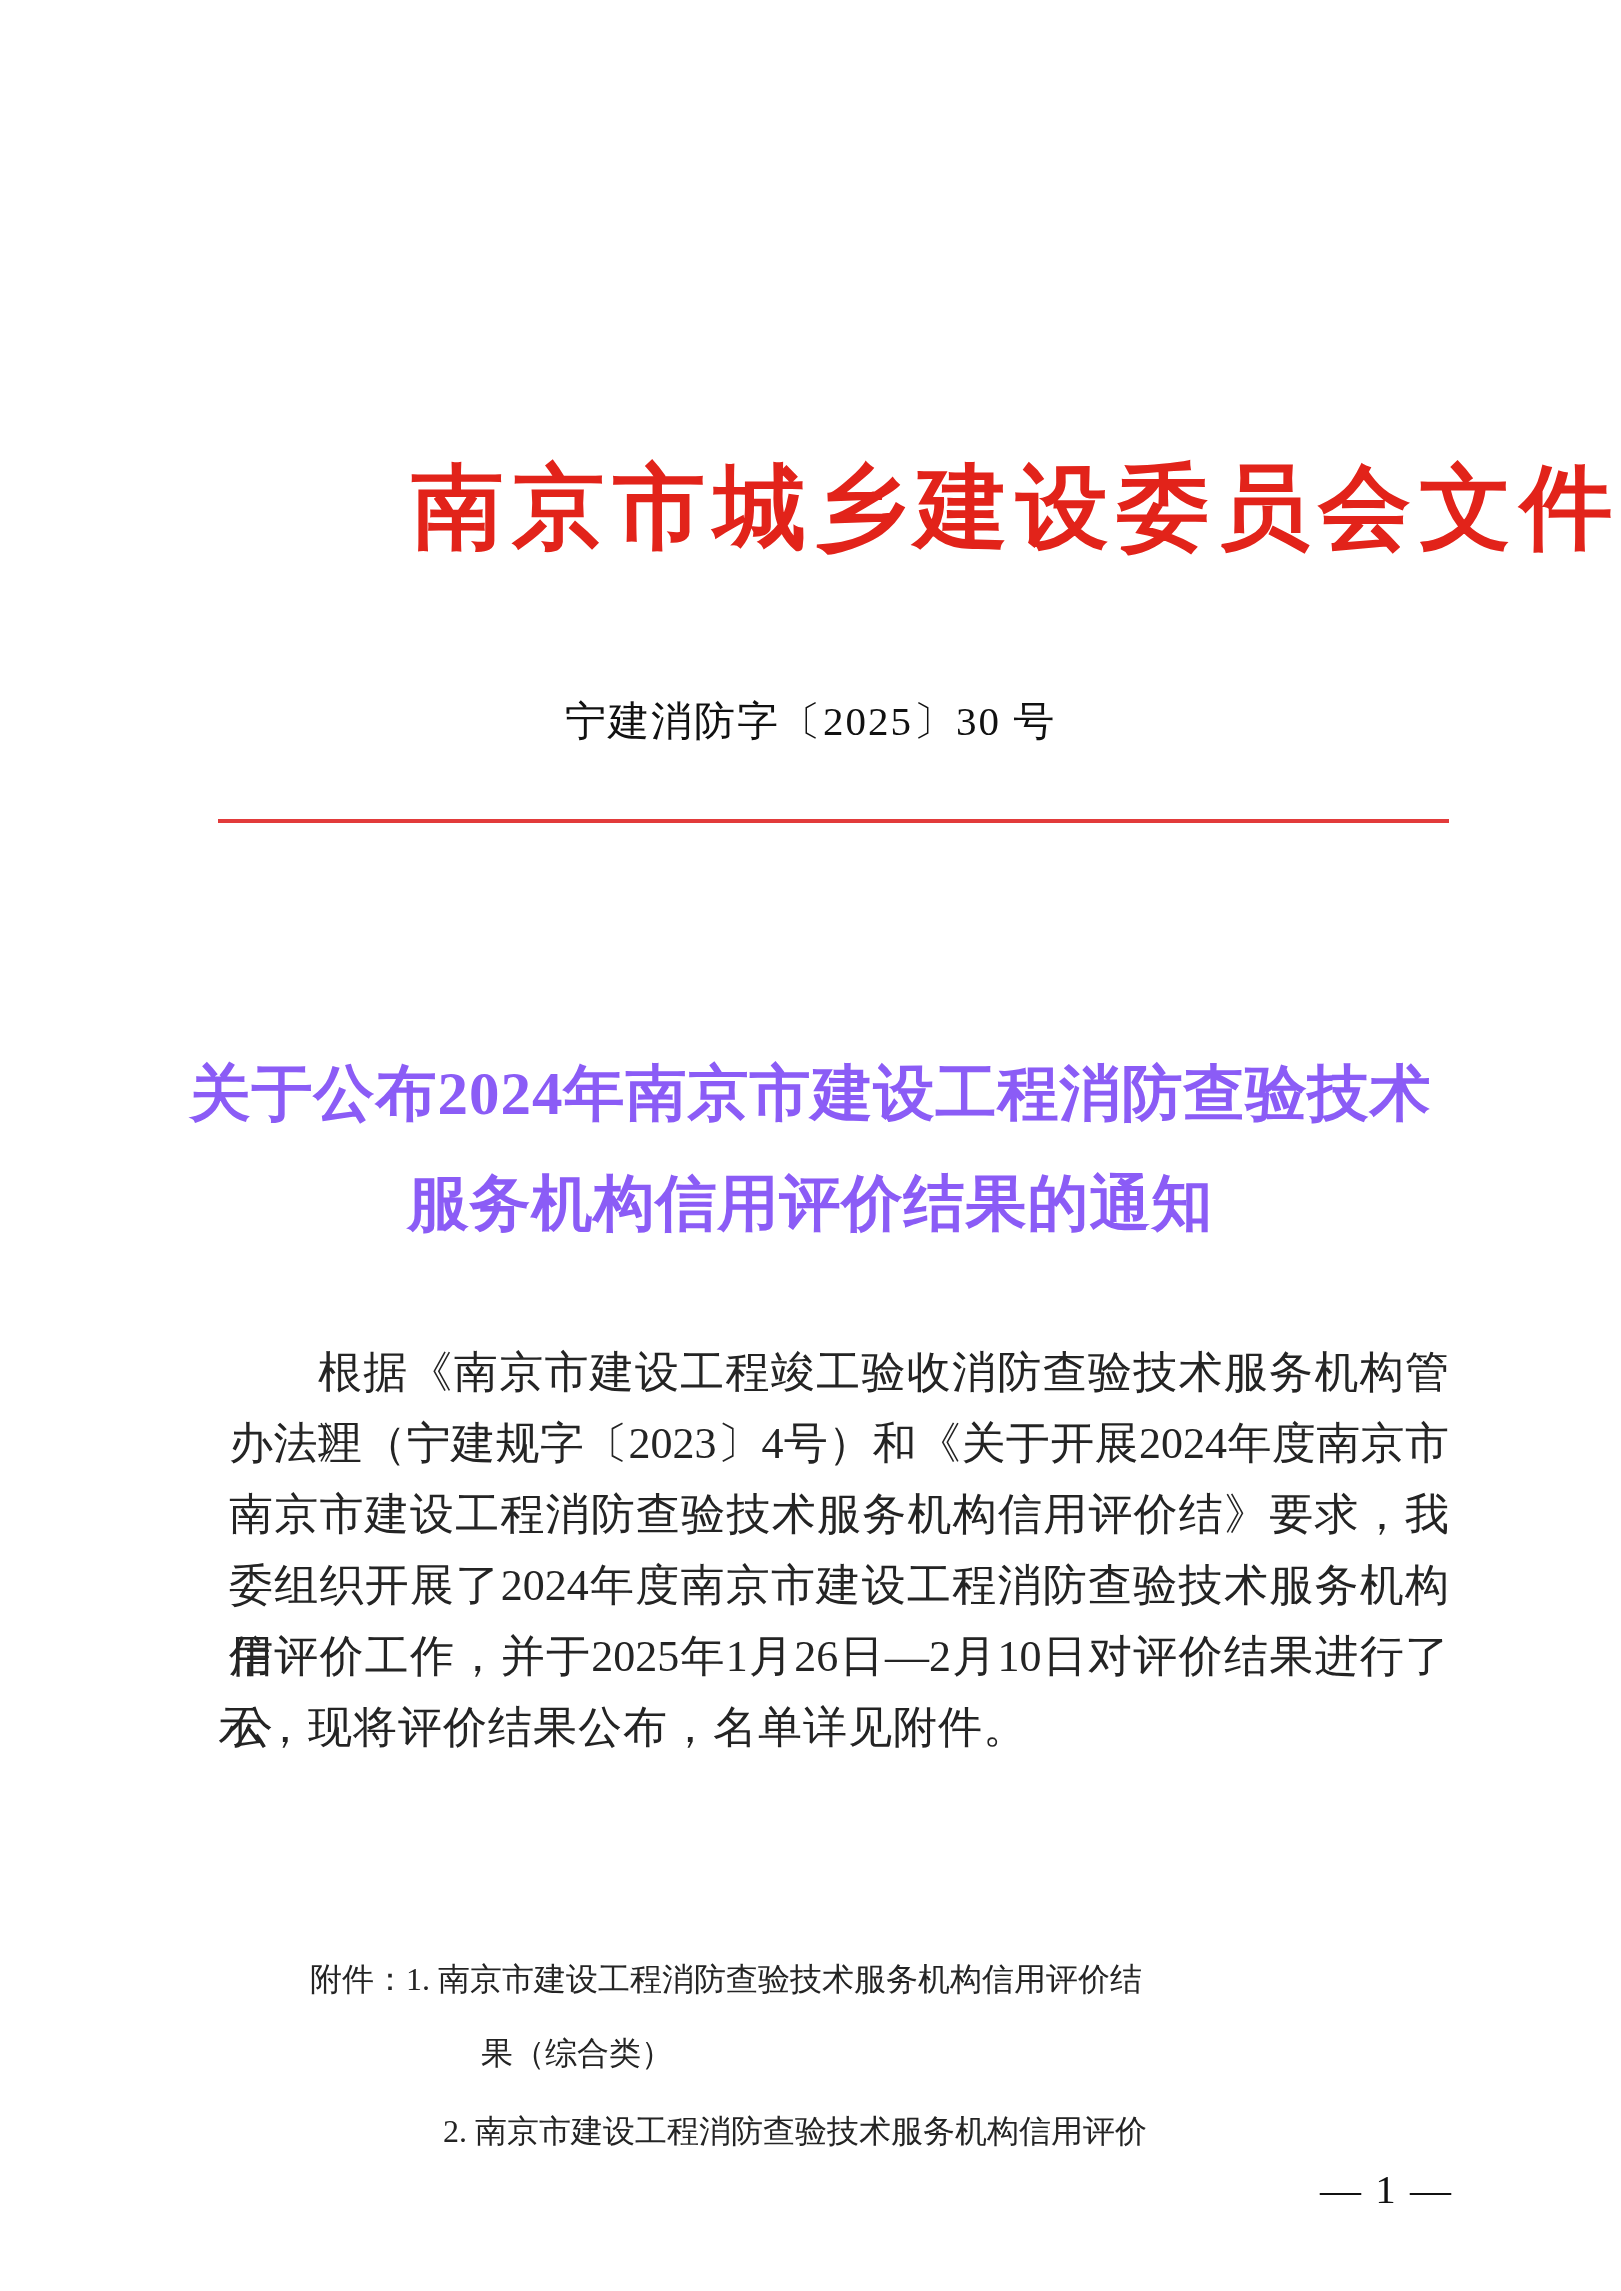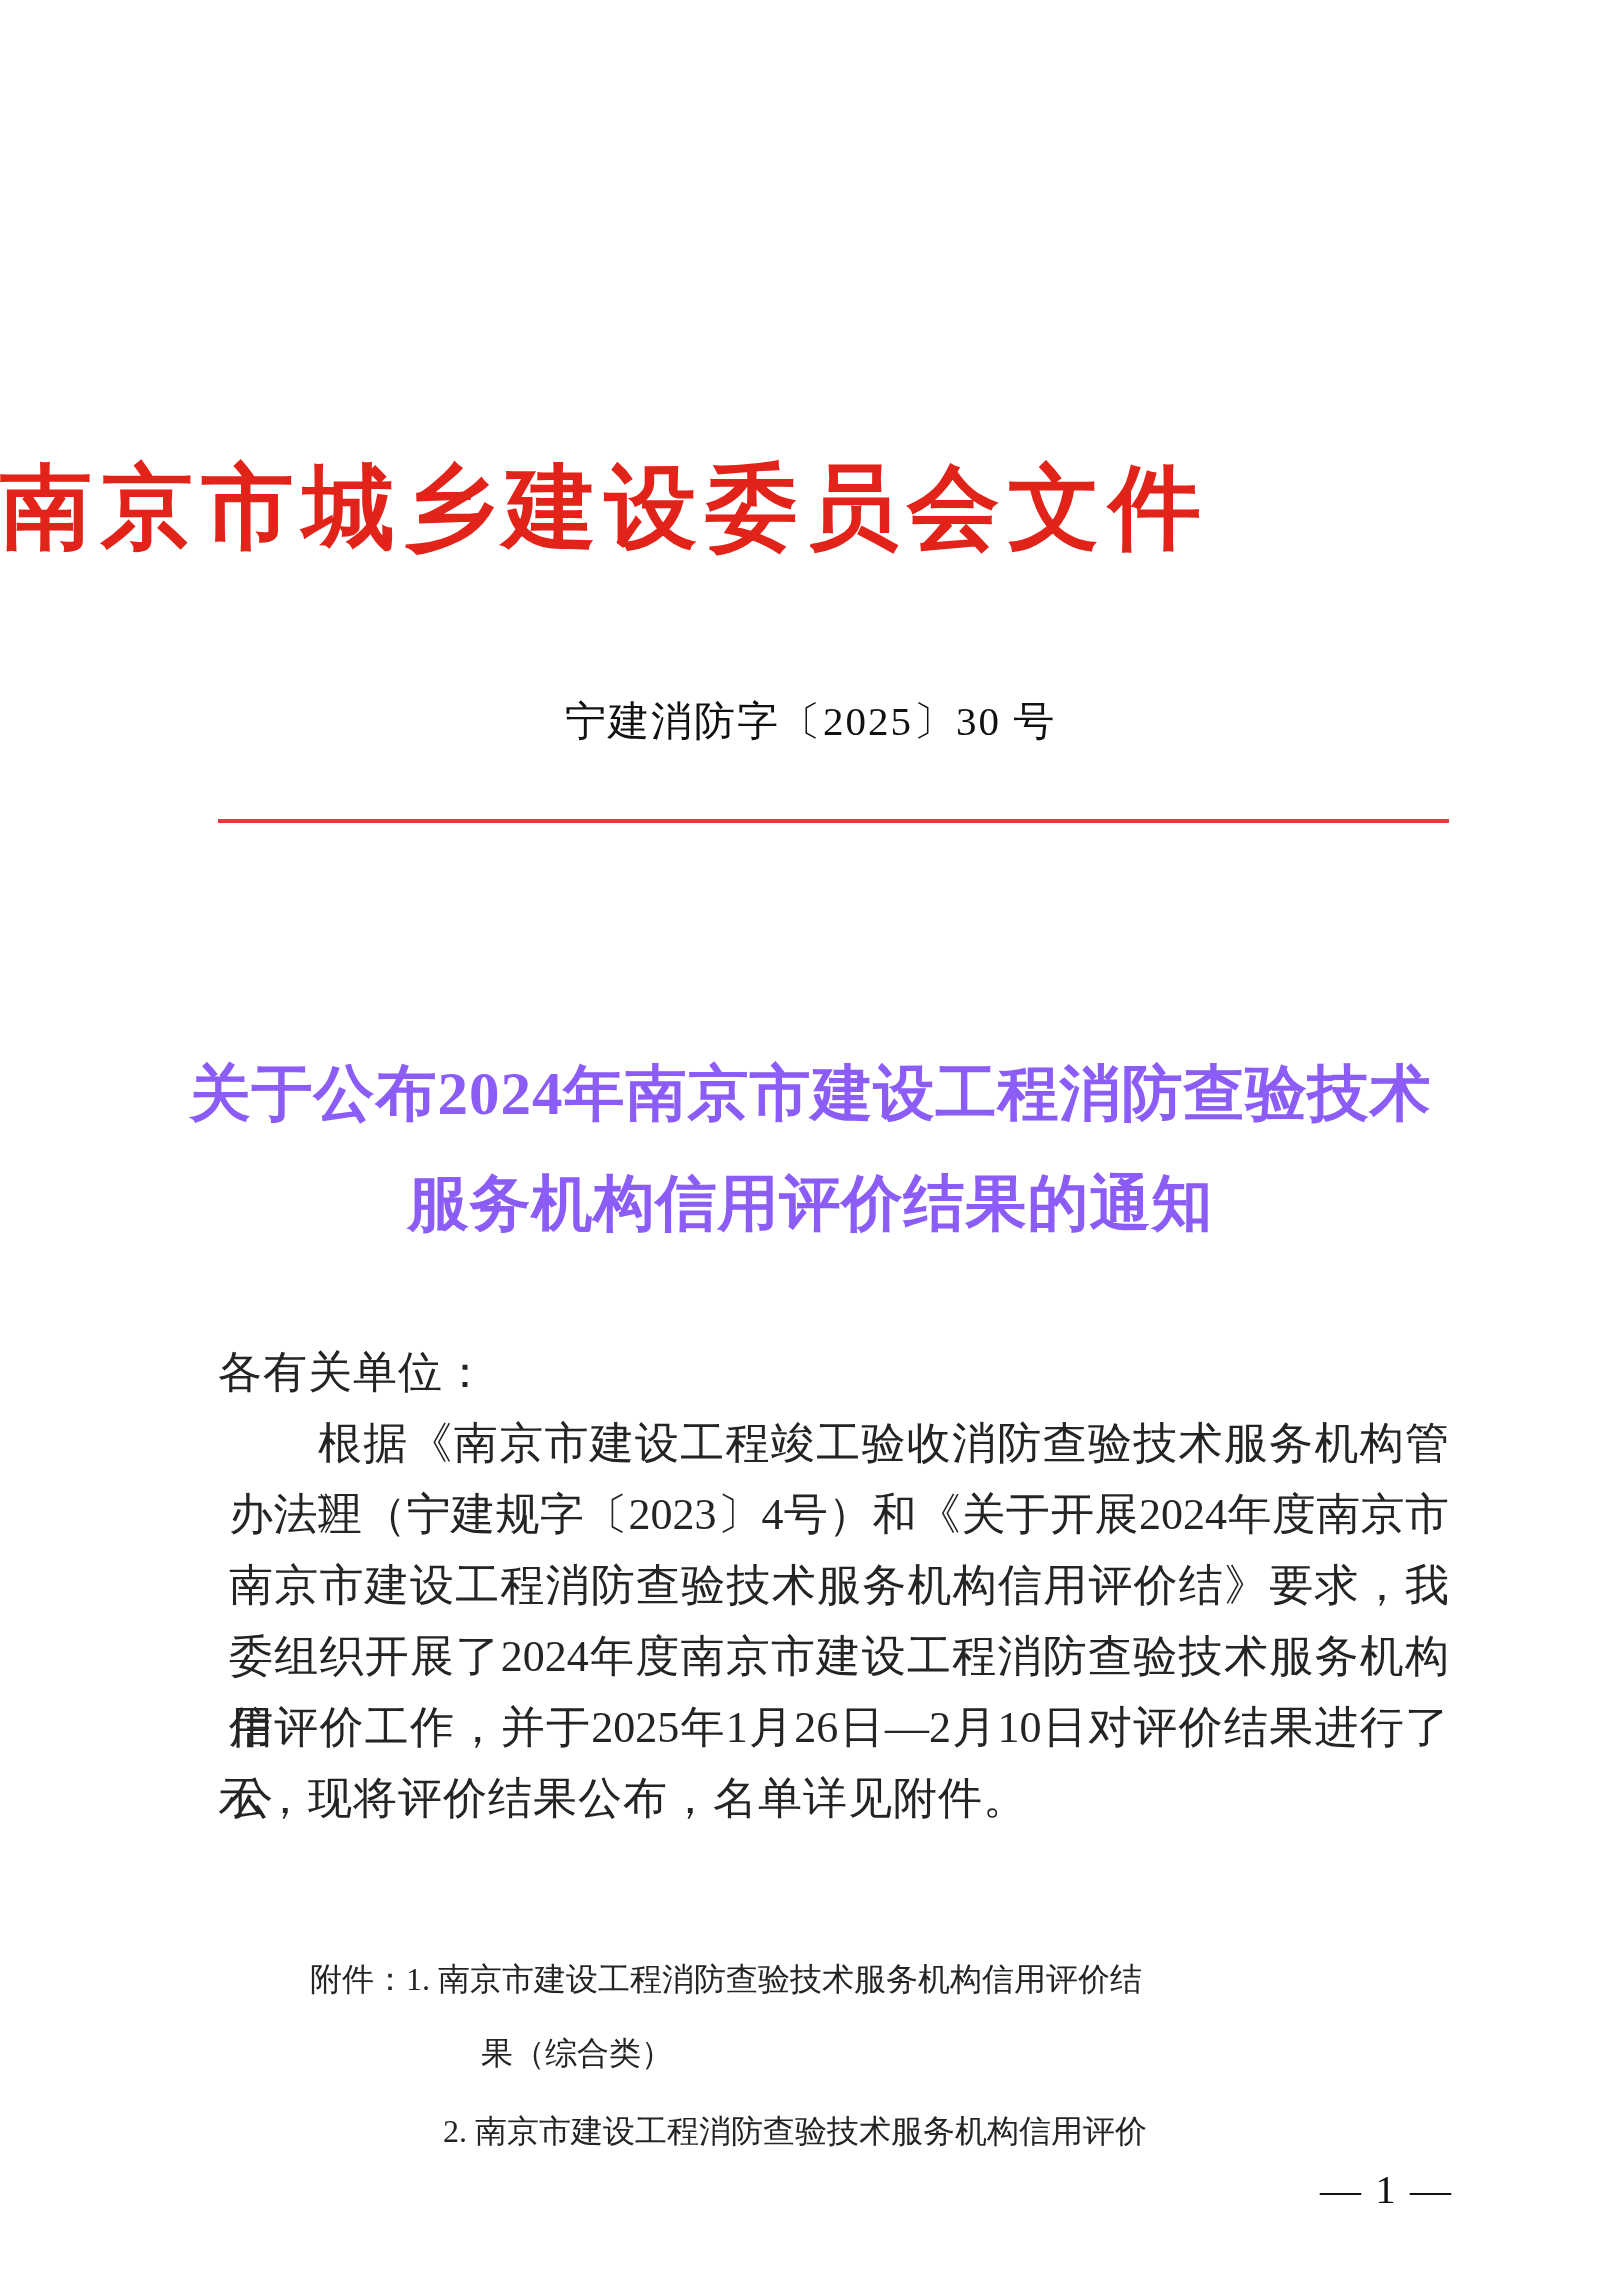--- a/index.html
+++ b/index.html
@@ -17,21 +17,21 @@
     overflow: hidden;
     font-family: "Liberation Serif", "DejaVu Serif", serif;
     color: var(--ink);
   }
   
   .masthead {
     position: absolute;
     top: 453px;
     left: 0;
     width: 100%;
-    text-align: left;
+    text-align: right;
     font-size: 92px;
     line-height: 110px;
     font-weight: bold;
     letter-spacing: 8.8px;
     color: var(--masthead-red);
     white-space: nowrap;
   }
   
   .doc-number {
     position: absolute;
@@ -125,21 +125,20 @@
   <div class="doc-number">宁建消防字〔2025〕30 号</div>
 
   <div class="red-rule"></div>
 
   <div class="doc-title">
     <div>关于公布2024年南京市建设工程消防查验技术</div>
     <div>服务机构信用评价结果的通知</div>
   </div>
 
   <div class="body-block">
-    <div class="bline">各有关单位：</div>
     <div class="bline just indent">根据《南京市建设工程竣工验收消防查验技术服务机构管理</div>
     <div class="bline just">办法》（宁建规字〔2023〕4号）和《关于开展2024年度南京市</div>
     <div class="bline just">南京市建设工程消防查验技术服务机构信用评价结》要求，我</div>
     <div class="bline just">委组织开展了2024年度南京市建设工程消防查验技术服务机构信</div>
     <div class="bline just">用评价工作，并于2025年1月26日—2月10日对评价结果进行了公</div>
     <div class="bline">示，现将评价结果公布，名单详见附件。</div>
   </div>
 
   <div class="att-line att-1">附件：1. 南京市建设工程消防查验技术服务机构信用评价结</div>
   <div class="att-line att-2">果（综合类）</div>

